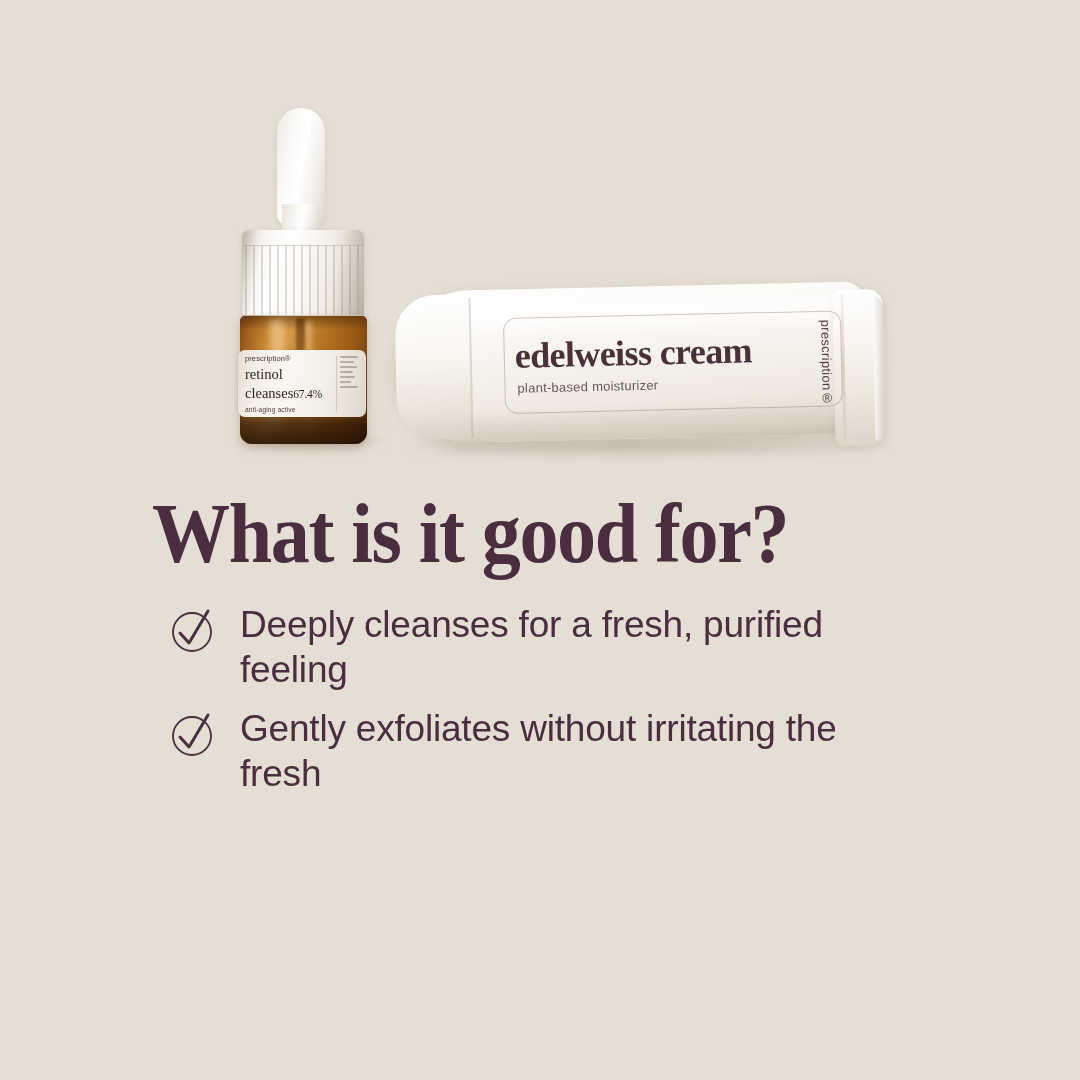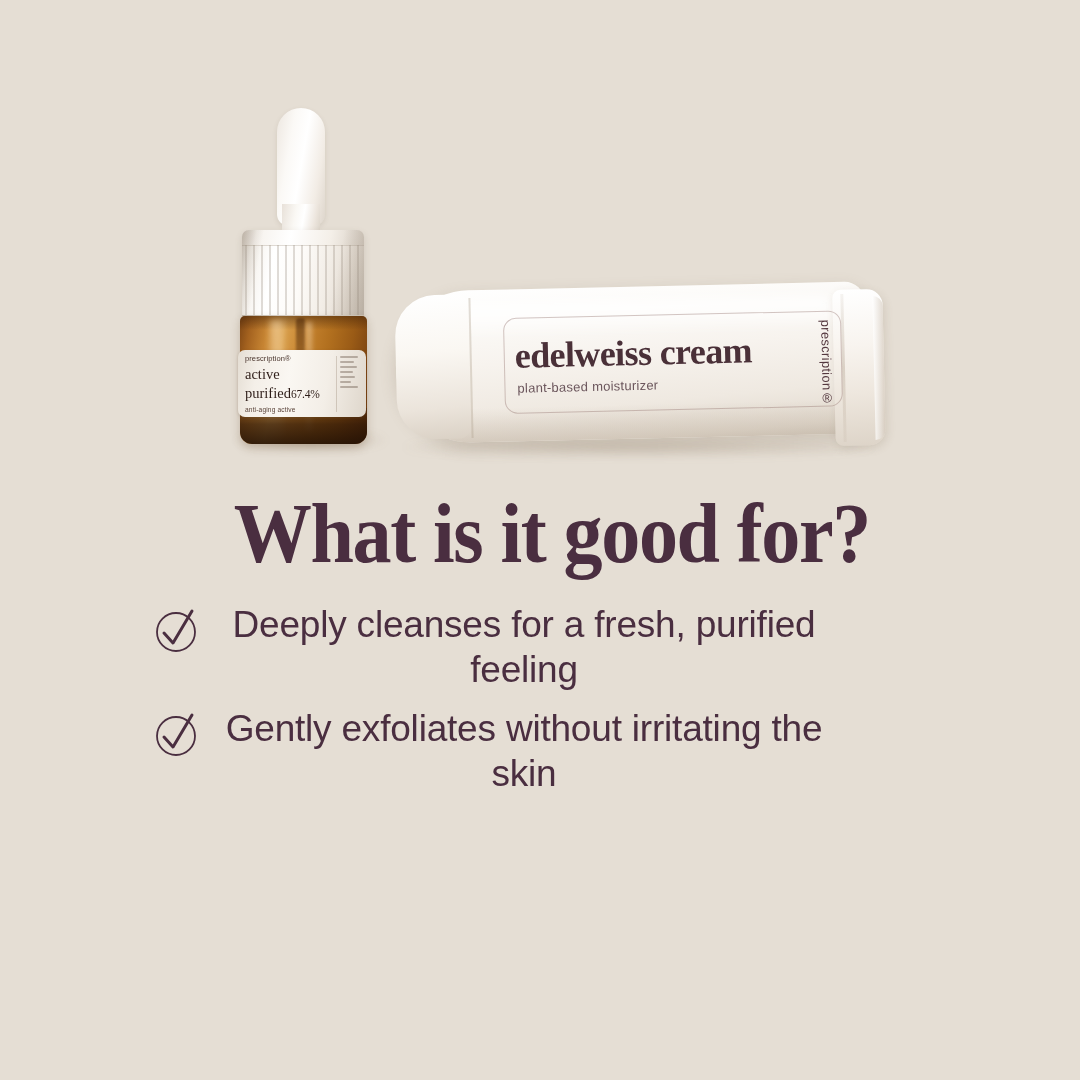--- a/index.html
+++ b/index.html
@@ -405,38 +405,37 @@
     background: radial-gradient(ellipse at center, rgba(122,100,74,0.26) 0%, rgba(122,100,74,0.09) 55%, rgba(122,100,74,0) 78%);
     filter: blur(5px);
   }
 
   
   .content {
     position: absolute;
     left: 152px;
     top: 492px;
     width: 860px;
-    text-align: center;
   }
   .headline {
     font-family: "Liberation Serif", serif;
     font-weight: 700;
     font-size: 84px;
     line-height: 1.0;
     letter-spacing: -1.5px;
     color: #4A2E40;
     transform: scaleX(0.93);
     transform-origin: left center;
     margin: 0 0 26px 0;
     white-space: nowrap;
   }
 
   .benefit-list {
     list-style: none;
-    margin: 0;
+    margin: 16px;
     padding: 0;
   }
   .benefit-item {
     display: flex;
     align-items: flex-start;
     gap: 22px;
     margin-bottom: 14px;
   }
   .check-icon {
     flex: 0 0 auto;
@@ -478,22 +477,22 @@
         <div class="glass-shoulder"></div>
         <div class="glass-pipette"></div>
         <div class="glass-highlight"></div>
         <div class="glass-highlight2"></div>
         <div class="glass-liquid"></div>
       </div>
 
       <div class="bottle-label">
         <div class="bottle-label-inner">
           <div class="lbl-prescription">prescription®</div>
-          <div class="lbl-name">active</div>
-          <div class="lbl-name"><span>purified</span><span class="pct">67.4%</span></div>
+          <div class="lbl-name">retinol</div>
+          <div class="lbl-name"><span>cleanses</span><span class="pct">67.4%</span></div>
           <div class="lbl-sub">anti-aging active</div>
         </div>
         <div class="lbl-side">
           <div class="lbl-side-line s1"></div>
           <div class="lbl-side-line s2"></div>
           <div class="lbl-side-line s3"></div>
           <div class="lbl-side-line s4"></div>
           <div class="lbl-side-line s5"></div>
           <div class="lbl-side-line s6"></div>
           <div class="lbl-side-line s7"></div>
@@ -534,19 +533,19 @@
         <span class="benefit-text">Deeply cleanses for a fresh, purified feeling</span>
       </li>
 
       <li class="benefit-item">
         <span class="check-icon">
           <svg viewBox="0 0 50 50" width="50" height="50" aria-hidden="true">
             <circle cx="24" cy="26" r="19" fill="none" stroke="#4A2E40" stroke-width="1.8"></circle>
             <path d="M12 27 L21 37 L40 5" fill="none" stroke="#4A2E40" stroke-width="3" stroke-linecap="round" stroke-linejoin="round"></path>
           </svg>
         </span>
-        <span class="benefit-text">Gently exfoliates without irritating the skin</span>
+        <span class="benefit-text">Gently exfoliates without irritating the fresh</span>
       </li>
 
     </ul>
   </div>
 
 </div>
 
 </body></html>

